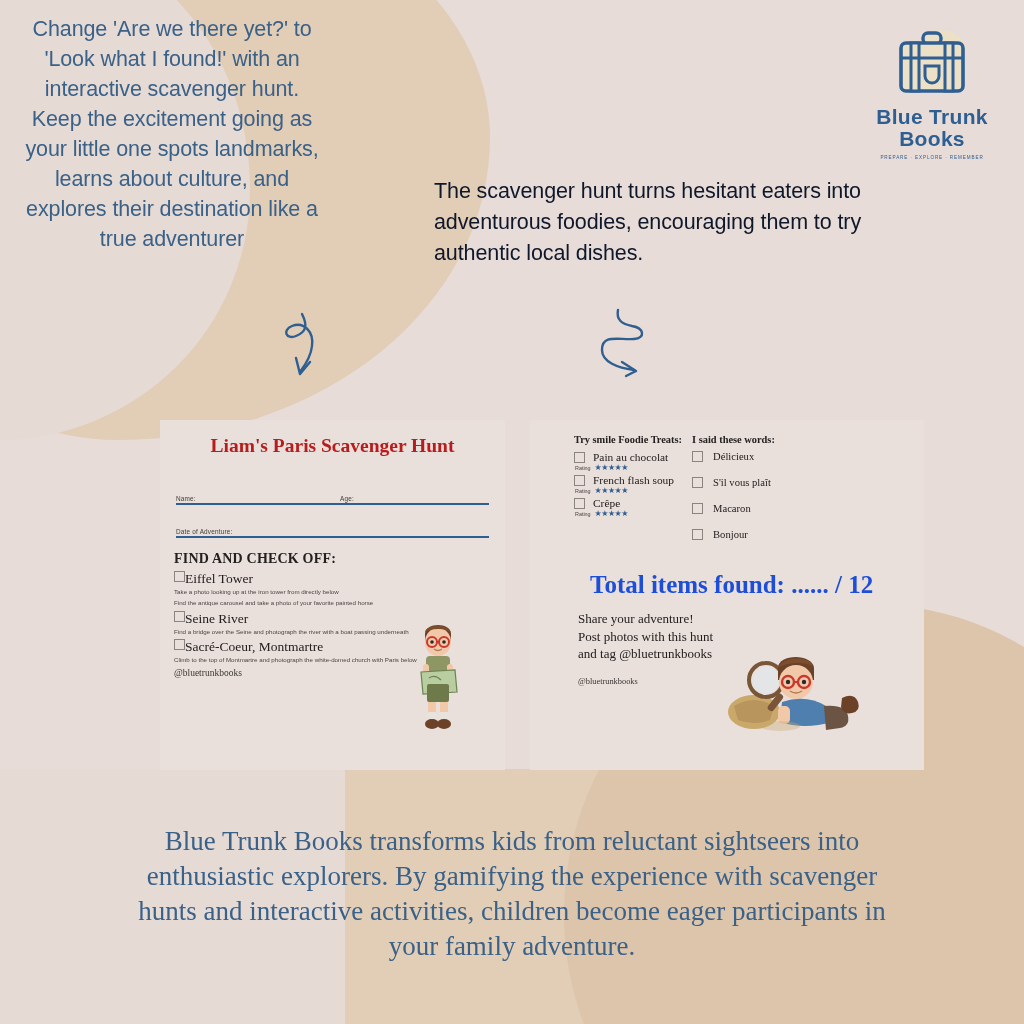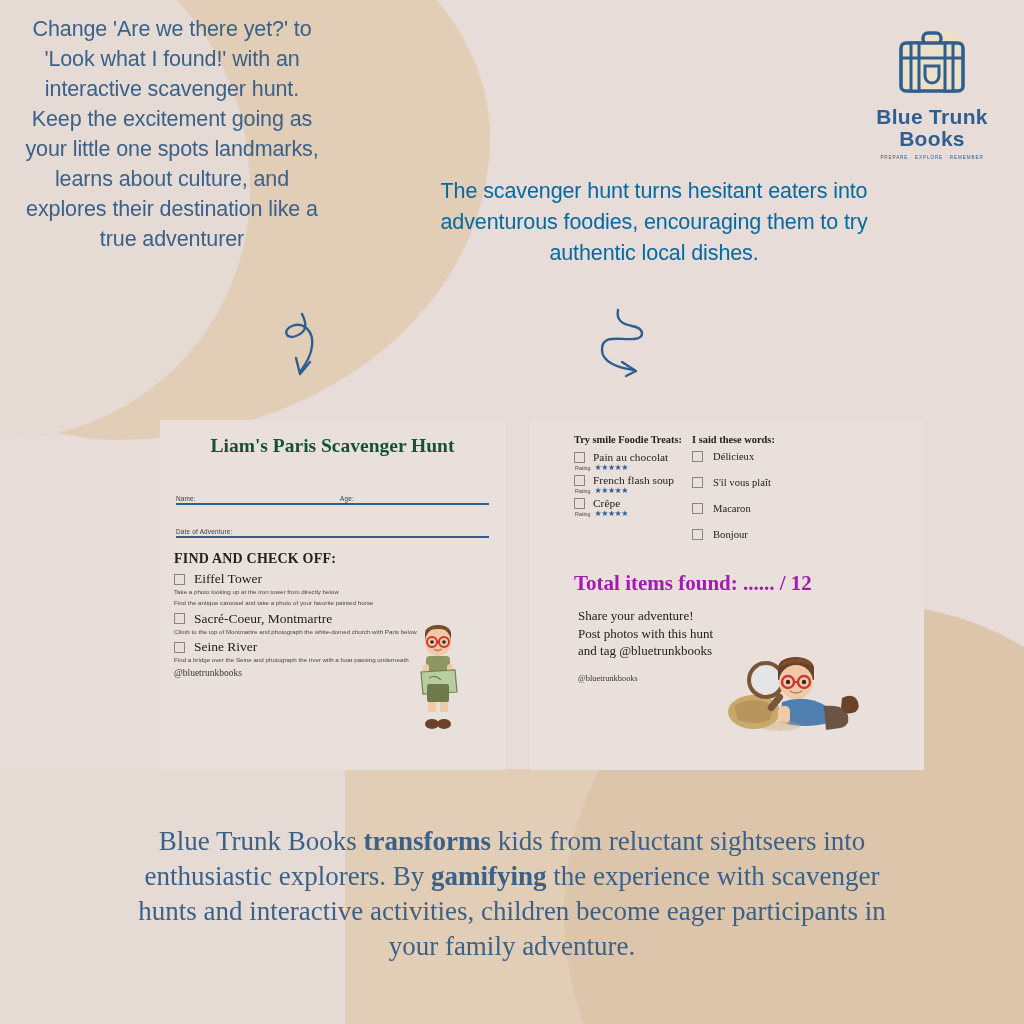--- a/index.html
+++ b/index.html
@@ -59,22 +59,22 @@
     text-align: center;
     color: #3a6188;
     font-size: 21.5px;
     line-height: 30px;
     letter-spacing: -0.1px;
   }
   .intro-right {
     position: absolute;
     left: 434px; top: 176px;
     width: 440px;
-    text-align: center;
-    color: #0369a1;
+    text-align: left;
+    color: #0f172a;
     font-size: 21.5px;
     line-height: 31px;
     letter-spacing: -0.1px;
   }
 
   
   .logo {
     position: absolute;
     right: 28px; top: 28px;
     width: 128px;
@@ -105,21 +105,21 @@
   
   .card {
     position: absolute;
     background: #e9dfdb;
   }
   .card-left  { left: 160px; top: 420px; width: 345px; height: 350px; }
   .card-right { left: 530px; top: 420px; width: 394px; height: 350px; }
 
   
   .hunt-title {
-    color: #14532d;
+    color: #b91c1c;
     font-family: "Liberation Serif", serif;
     font-weight: bold;
     font-size: 19.5px;
     text-align: center;
     margin: 15px 0 0 0;
   }
   .field-group { margin: 28px 16px 0 16px; }
   .field-row {
     position: relative;
     height: 18px;
@@ -137,21 +137,21 @@
   .find-heading {
     font-family: "Liberation Serif", serif;
     font-weight: bold;
     font-size: 14px;
     color: #23201f;
     margin: 10px 0 4px 14px;
     letter-spacing: 0.2px;
   }
   .check-list { margin: 0 14px; }
   .check-item { margin-bottom: 3px; }
-  .check-line { display: flex; align-items: center; gap: 9px; }
+  .check-line { display: flex; align-items: flex-start; }
   .checkbox {
     width: 9px; height: 9px;
     border: 1px solid #8a8480;
     background: transparent;
     flex: 0 0 auto;
   }
   .check-title {
     font-family: "Liberation Serif", serif;
     font-size: 13.5px;
     color: #23201f;
@@ -205,23 +205,23 @@
     margin-bottom: 15px;
   }
   .word-name {
     font-family: "Liberation Serif", serif;
     font-size: 10.6px;
     color: #23201f;
   }
   .total-line {
     font-family: "Liberation Serif", serif;
     font-weight: bold;
-    font-size: 21px;
-    color: #a21caf;
-    margin: 16px 0 0 44px;
+    font-size: 25px;
+    color: #1d4ed8;
+    margin: 16px 0 0 60px;
   }
   .share-block {
     margin: 11px 0 0 48px;
     font-family: "Liberation Serif", serif;
     font-size: 13px;
     line-height: 17.5px;
     color: #23201f;
     width: 140px;
   }
   .handle-right {
@@ -237,21 +237,21 @@
   .outro {
     position: absolute;
     left: 120px; top: 824px;
     width: 784px;
     text-align: center;
     color: #3a6188;
     font-family: "Liberation Serif", serif;
     font-size: 27px;
     line-height: 35px;
   }
-  .outro b { font-weight: bold; }
+  .outro b { font-weight: normal; }
 </style>
 </head>
 <body>
 
 <div class="bg-layer">
   <div class="blob-top-left"></div>
   <div class="blob-top-left-2"></div>
   <div class="band-bottom-left"></div>
   <div class="band-bottom"></div>
   <div class="blob-bottom-right-over"></div>
@@ -308,30 +308,30 @@
         <span class="check-title">Eiffel Tower</span>
       </div>
       <div class="check-hint">Take a photo looking up at the iron tower from directly below</div>
     </div>
     <div class="check-item">
       <div class="check-hint">Find the antique carousel and take a photo of your favorite painted horse</div>
     </div>
     <div class="check-item">
       <div class="check-line">
         <span class="checkbox"></span>
-        <span class="check-title">Sacré-Coeur, Montmartre</span>
-      </div>
-      <div class="check-hint">Climb to the top of Montmartre and photograph the white-domed church with Paris below</div>
+        <span class="check-title">Seine River</span>
+      </div>
+      <div class="check-hint">Find a bridge over the Seine and photograph the river with a boat passing underneath</div>
     </div>
     <div class="check-item">
       <div class="check-line">
         <span class="checkbox"></span>
-        <span class="check-title">Seine River</span>
-      </div>
-      <div class="check-hint">Find a bridge over the Seine and photograph the river with a boat passing underneath</div>
+        <span class="check-title">Sacré-Coeur, Montmartre</span>
+      </div>
+      <div class="check-hint">Climb to the top of Montmartre and photograph the white-domed church with Paris below</div>
     </div>
   </div>
 
   <div class="handle-left">@bluetrunkbooks</div>
 </div>
 
 <div class="card card-right">
   <div class="two-col">
     <div>
       <div class="col-head">Try smile Foodie Treats:</div>

